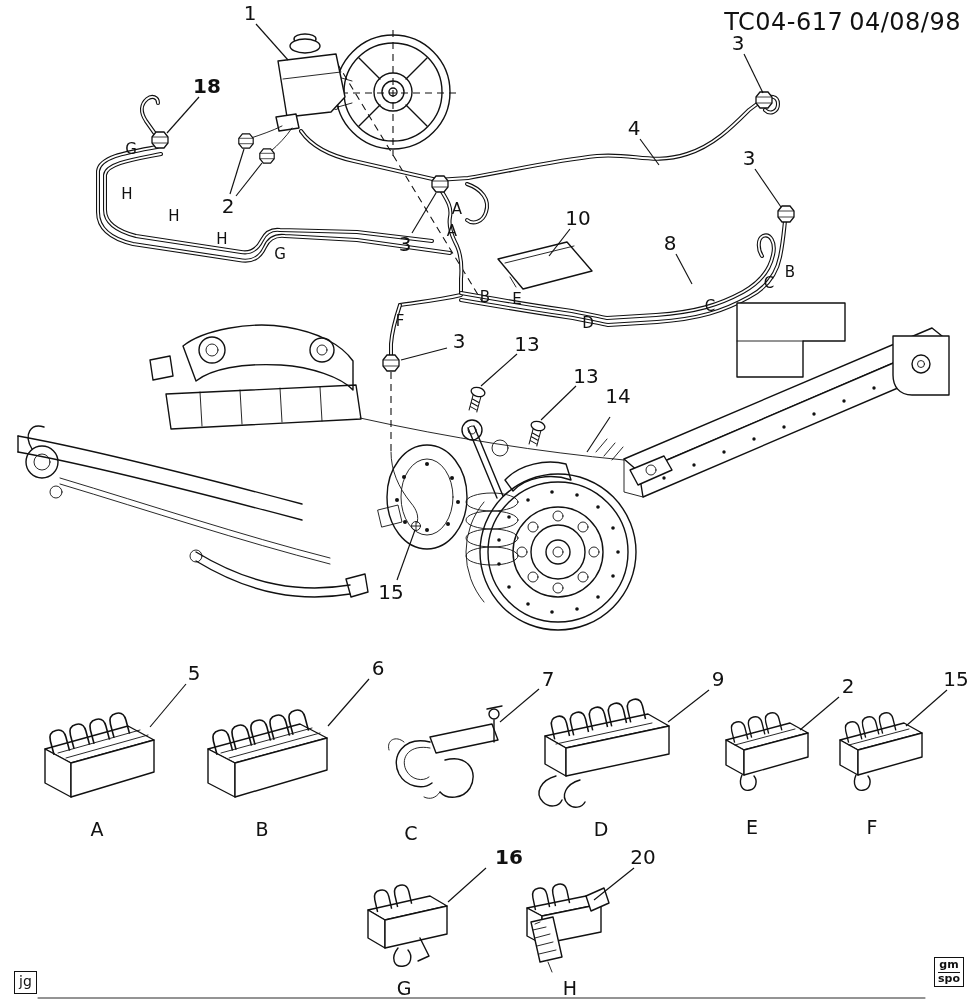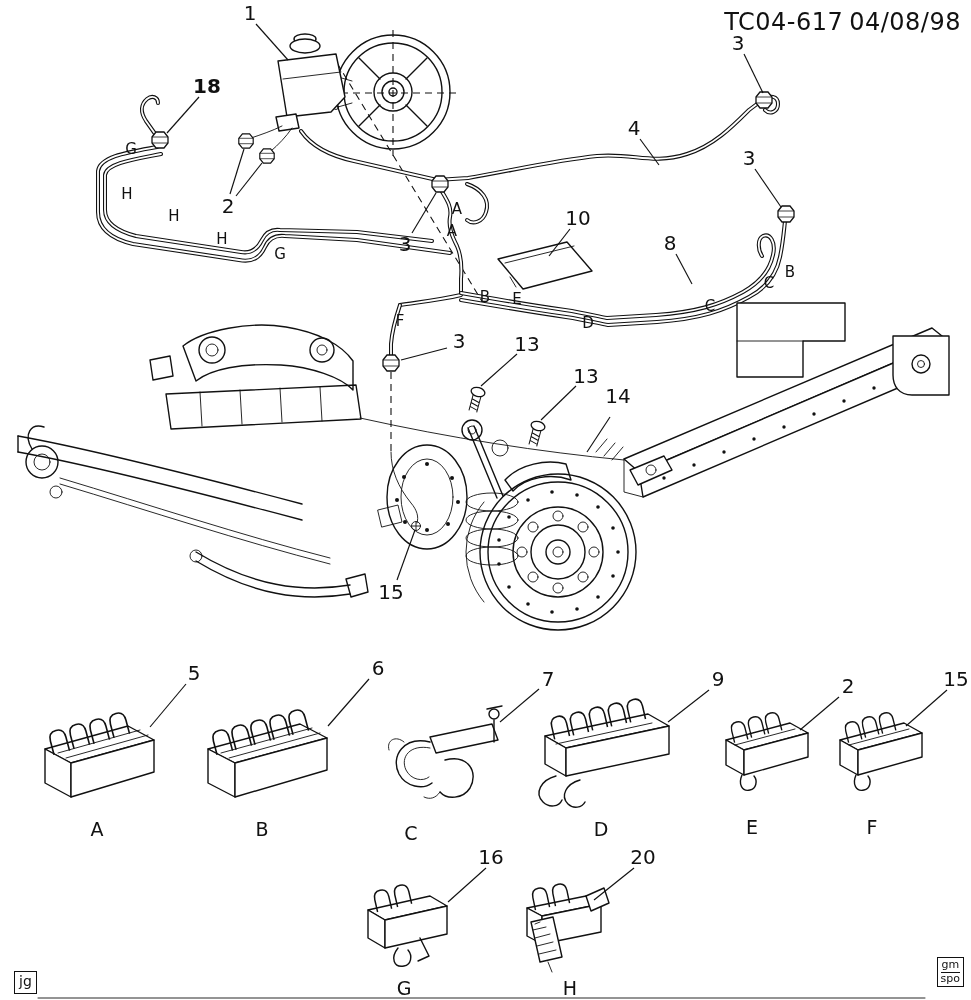--- a/index.html
+++ b/index.html
@@ -19,21 +19,21 @@
   .callout,.line-label,.clip-label{position:absolute;transform:translate(-50%,-50%);
         white-space:nowrap;background:transparent;}
   .callout{font-size:20px;}
   .line-label{font-size:15px;}
   .clip-label{font-size:19px;}
   .doc-id{position:absolute;top:8px;right:10px;font-size:24px;letter-spacing:.5px;}
   .doc-id span{margin-left:6px;}
   .jg-box{position:absolute;left:14px;top:971px;border:1.6px solid #111;
         padding:0 4px 1px 4px;font-size:14px;line-height:1.4;}
   .gmspo-box{position:absolute;right:7px;top:957px;border:1.6px solid #111;
-        text-align:center;font-size:11px;font-weight:normal;line-height:1.15;padding:1px 3px;}
+        text-align:center;font-size:11px;font-weight:bold;line-height:1.15;padding:1px 3px;}
   .gmspo-box .org-bottom{border-top:1.2px solid #111;}
 </style>
 </head>
 <body>
 
 <div class="page">
 
   <svg width="971" height="1000" viewBox="0 0 971 1000">
     <defs>
       <g id="nut">
@@ -378,21 +378,21 @@
       <div class="callout" style="left: 527px; top: 344px;">13</div>
       <div class="callout" style="left: 586px; top: 376px;">13</div>
       <div class="callout" style="left: 618px; top: 396px;">14</div>
       <div class="callout" style="left: 391px; top: 592px;">15</div>
       <div class="callout" style="left: 194px; top: 673px;">5</div>
       <div class="callout" style="left: 378px; top: 668px;">6</div>
       <div class="callout" style="left: 548px; top: 679px;">7</div>
       <div class="callout" style="left: 718px; top: 679px;">9</div>
       <div class="callout" style="left: 848px; top: 686px;">2</div>
       <div class="callout" style="left: 956px; top: 679px;">15</div>
-      <div class="callout" style="left: 491px; top: 857px;">16</div>
+      <div class="callout" style="left: 509px; top: 857px; font-weight: bold;">16</div>
       <div class="callout" style="left: 643px; top: 857px;">20</div>
       <div class="line-label" style="left: 131px; top: 149px;">G</div>
       <div class="line-label" style="left: 127px; top: 194px;">H</div>
       <div class="line-label" style="left: 174px; top: 216px;">H</div>
       <div class="line-label" style="left: 222px; top: 239px;">H</div>
       <div class="line-label" style="left: 280px; top: 254px;">G</div>
       <div class="line-label" style="left: 457px; top: 209px;">A</div>
       <div class="line-label" style="left: 452px; top: 231px;">A</div>
       <div class="line-label" style="left: 485px; top: 297px;">B</div>
       <div class="line-label" style="left: 517px; top: 299px;">E</div>

